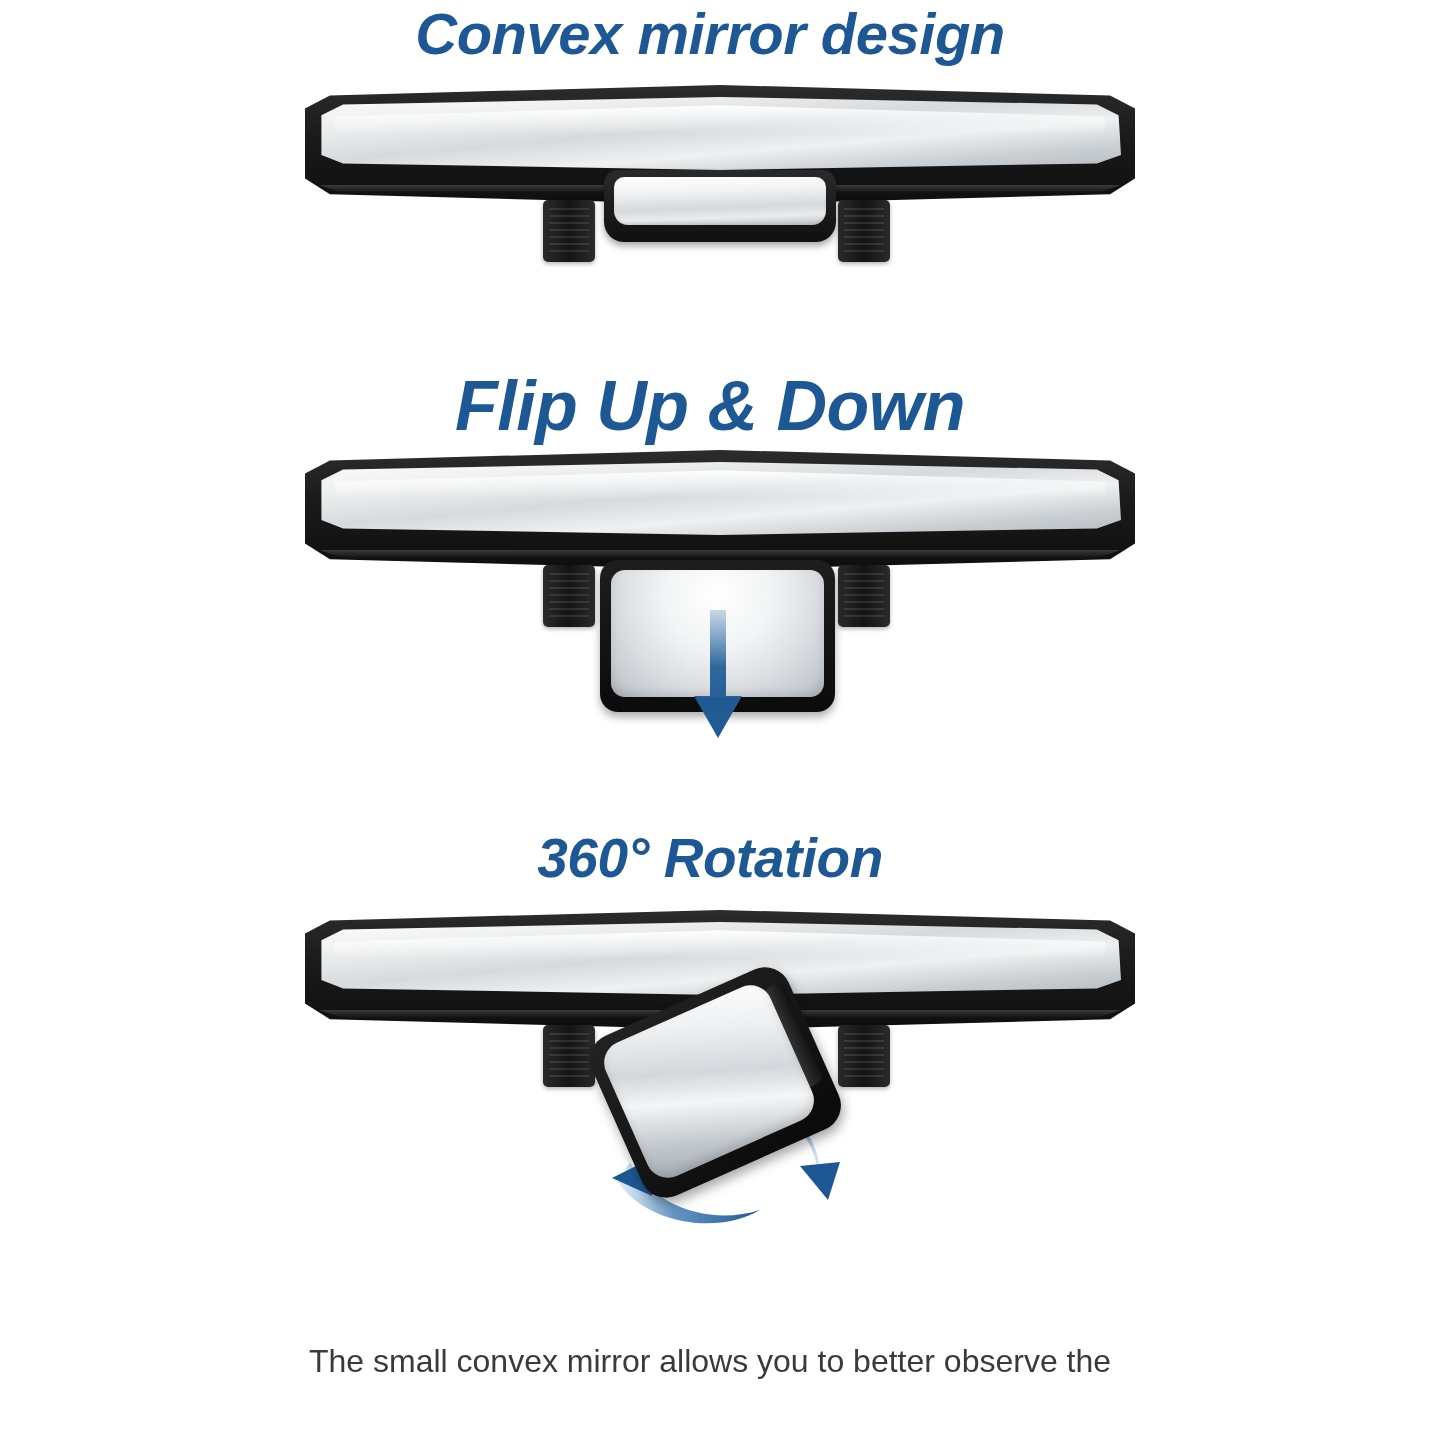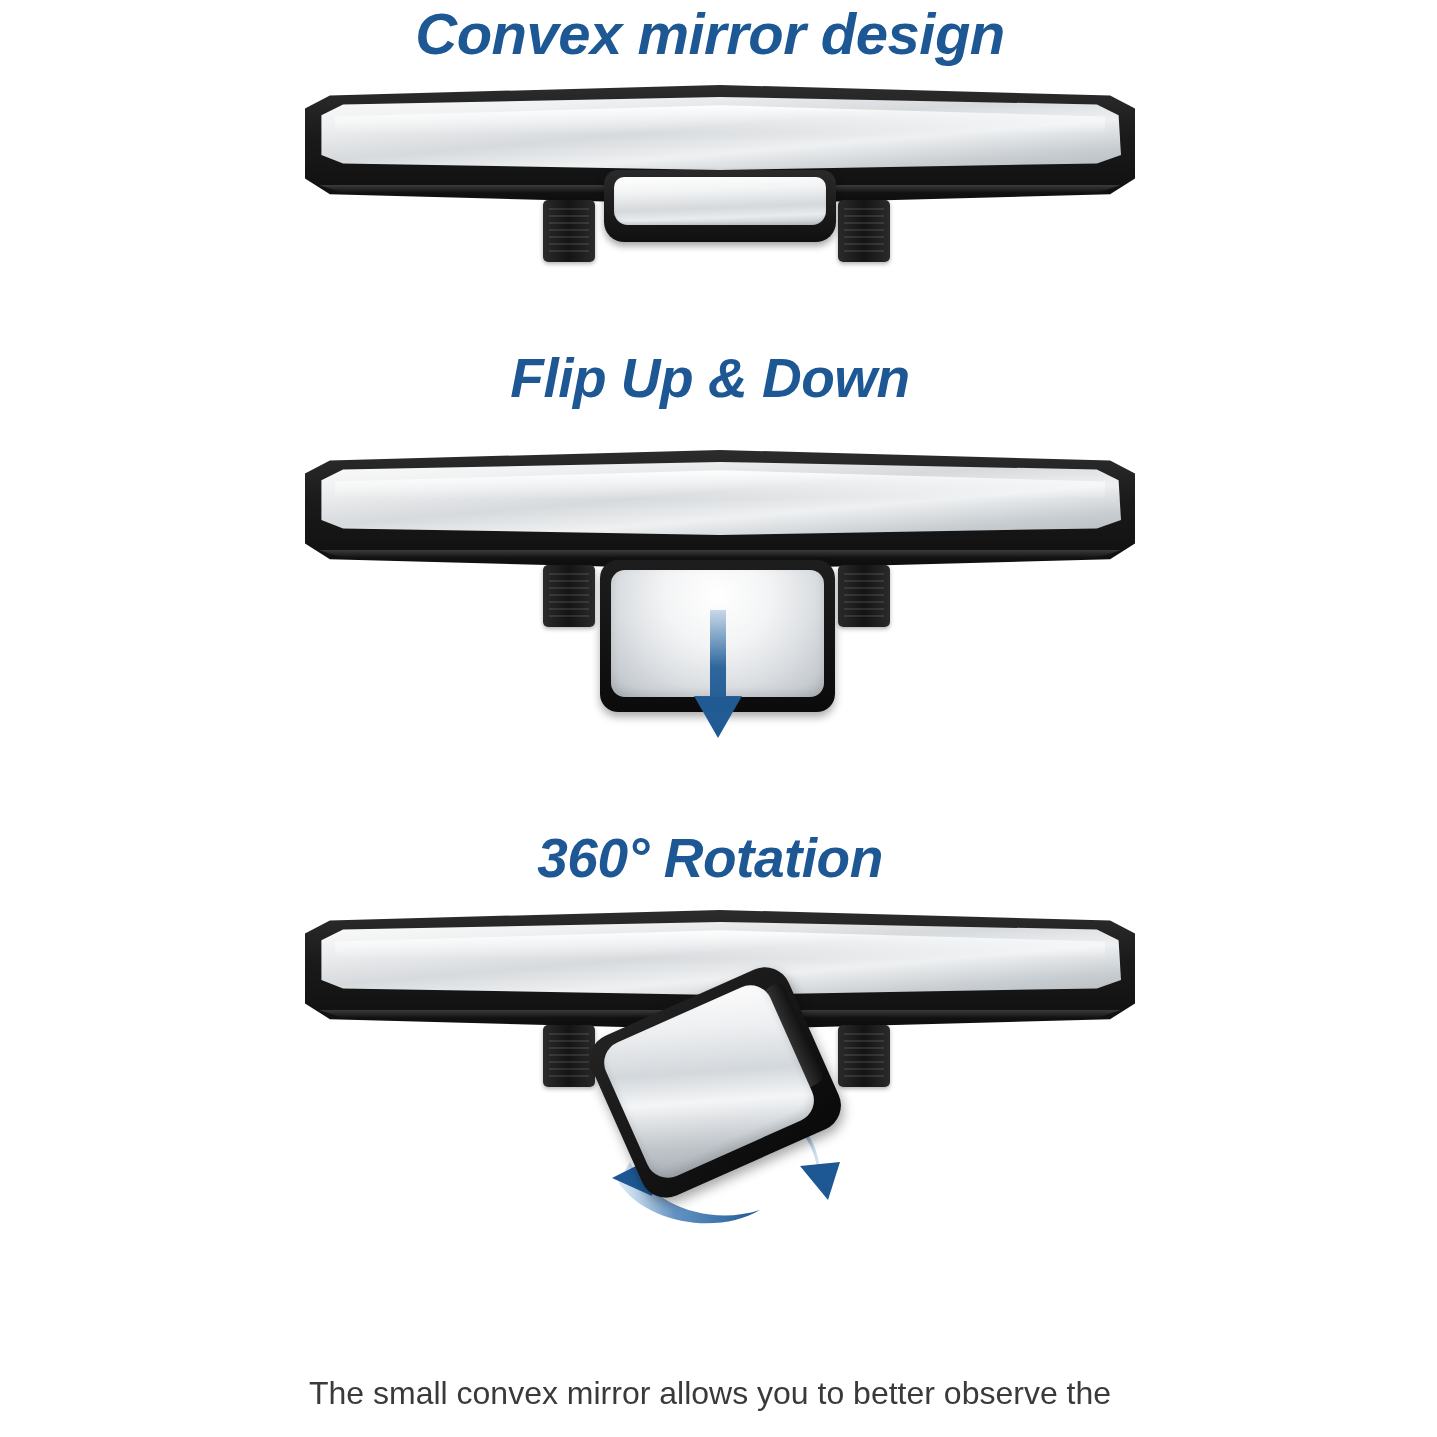--- a/index.html
+++ b/index.html
@@ -27,21 +27,21 @@
     position: absolute;
     width: 100%;
     text-align: center;
     color: #1d5894;
     font-weight: bold;
     font-style: italic;
     letter-spacing: -0.5px;
     white-space: nowrap;
   }
   #heading-1 { top: 0px;   font-size: 58px; }
-  #heading-2 { top: 346px; font-size: 55px; }
+  #heading-2 { top: 366px; font-size: 70px; }
   #heading-3 { top: 826px; font-size: 55px; }
 
   
   .mirror-block {
     position: absolute;
     left: 0;
     width: 1437px;
     height: 330px;
   }
   #block-1 { top: 75px; }
@@ -239,21 +239,21 @@
   .caption {
     position: absolute;
     left: 0;
     top: 1340px;
     width: 100%;
     text-align: center;
     font-size: 32px;
     line-height: 1.34;
     color: #3a3a3a;
   }
-  .caption .line { display: block; margin-top: 32px; }
+  .caption .line { display: block; }
 </style>
 </head>
 <body>
 
 <div class="page">
 
   <div class="heading" id="heading-1">Convex mirror design</div>
 
   <div class="mirror-block" id="block-1">
     <div class="mirror-main">

